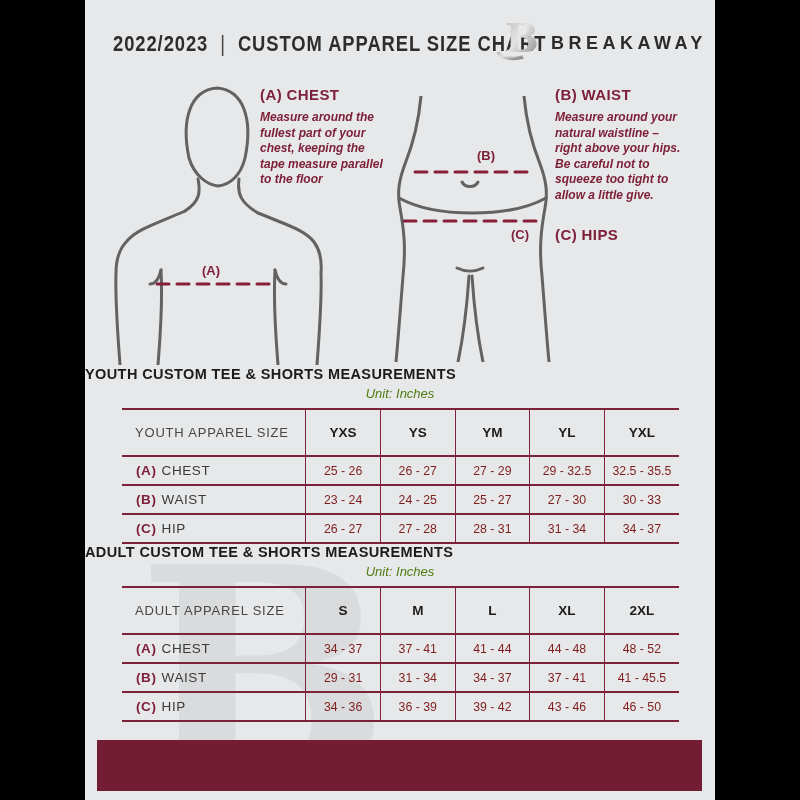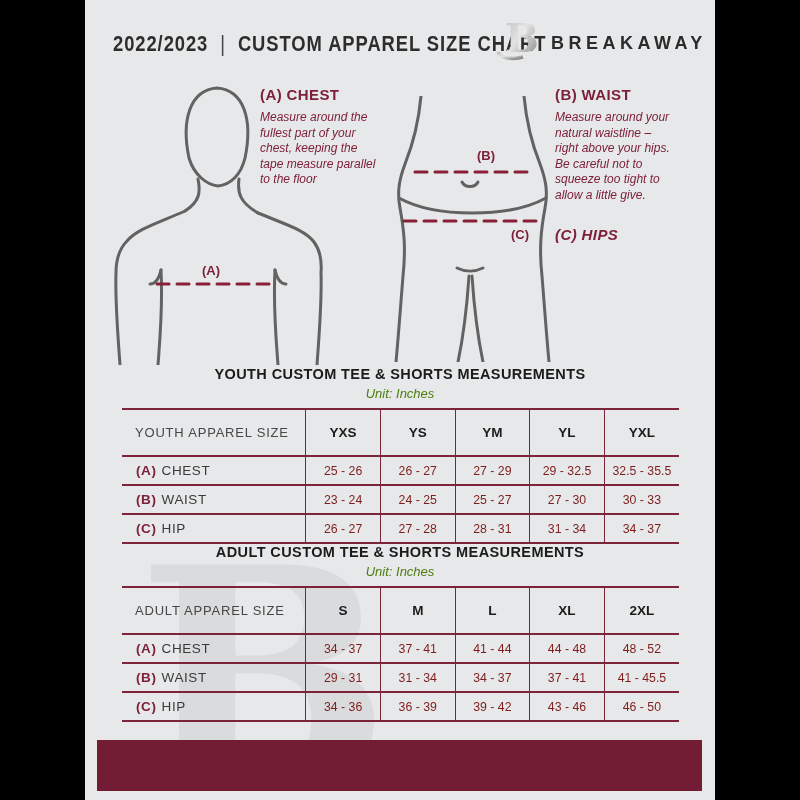--- a/index.html
+++ b/index.html
@@ -17,25 +17,25 @@
          letter-spacing:4.5px;color:#2b2b2b;white-space:nowrap;}
 
   
   .fig{position:absolute;}
   .fig path{fill:none;stroke:#626262;stroke-width:3;stroke-linecap:round;}
   .fig .dash{stroke:#871f38;stroke-width:3;stroke-dasharray:12 8;}
   .fig text{font-family:"Liberation Sans",sans-serif;font-weight:700;font-size:13px;fill:#7d2039;}
 
   
   .ins-h{position:absolute;font-size:15px;font-weight:800;color:#7d2039;letter-spacing:.4px;}
-  .ins-p{position:absolute;font-size:12px;font-style:italic;font-weight:400;color:#7d2039;
+  .ins-p{position:absolute;font-size:12px;font-style:italic;font-weight:700;color:#7d2039;
          line-height:15.5px;white-space:pre-line;}
 
   
-  .sec-title{position:absolute;width:100%;text-align:center;font-size:14.5px;font-weight:700;
+  .sec-title{position:absolute;width:100%;text-align:left;font-size:14.5px;font-weight:700;
              color:#1b1b1b;letter-spacing:.4px;}
   .sec-unit{position:absolute;width:100%;text-align:center;font-size:13px;font-style:italic;
             color:#4d7c0f;}
 
   
   table.size{position:absolute;left:37px;width:557px;border-collapse:collapse;
              border-top:2px solid #7d2339;}
   table.size tr{border-bottom:2px solid #7d2339;}
   table.size th,table.size td{border-left:1.5px solid #7d2339;padding:0;text-align:center;}
   table.size th:first-child,table.size td:first-child{border-left:none;text-align:left;}
@@ -116,21 +116,21 @@
 to the floor</div>
 
   <div class="ins-h" style="left:470px;top:86px;">(B) WAIST</div>
   <div class="ins-p" style="left:470px;top:110px;width:170px;">Measure around your
 natural waistline –
 right above your hips.
 Be careful not to
 squeeze too tight to
 allow a little give.</div>
 
-  <div class="ins-h" style="left:470px;top:226px;font-style:italic;">(C) HIPS</div>
+  <div class="ins-h" style="left:470px;top:226px;">(C) HIPS</div>
 
   <div class="sec-title" style="top:366px;">YOUTH CUSTOM TEE &amp; SHORTS MEASUREMENTS</div>
   <div class="sec-unit" style="top:386px;">Unit: Inches</div>
   <table class="size" style="top:408px;">
       <thead>
         <tr>
           <th class="col-hdr c0">YOUTH APPAREL SIZE</th>
           <th class="size-hdr cN">YXS</th>
           <th class="size-hdr cN">YS</th>
           <th class="size-hdr cN">YM</th>

